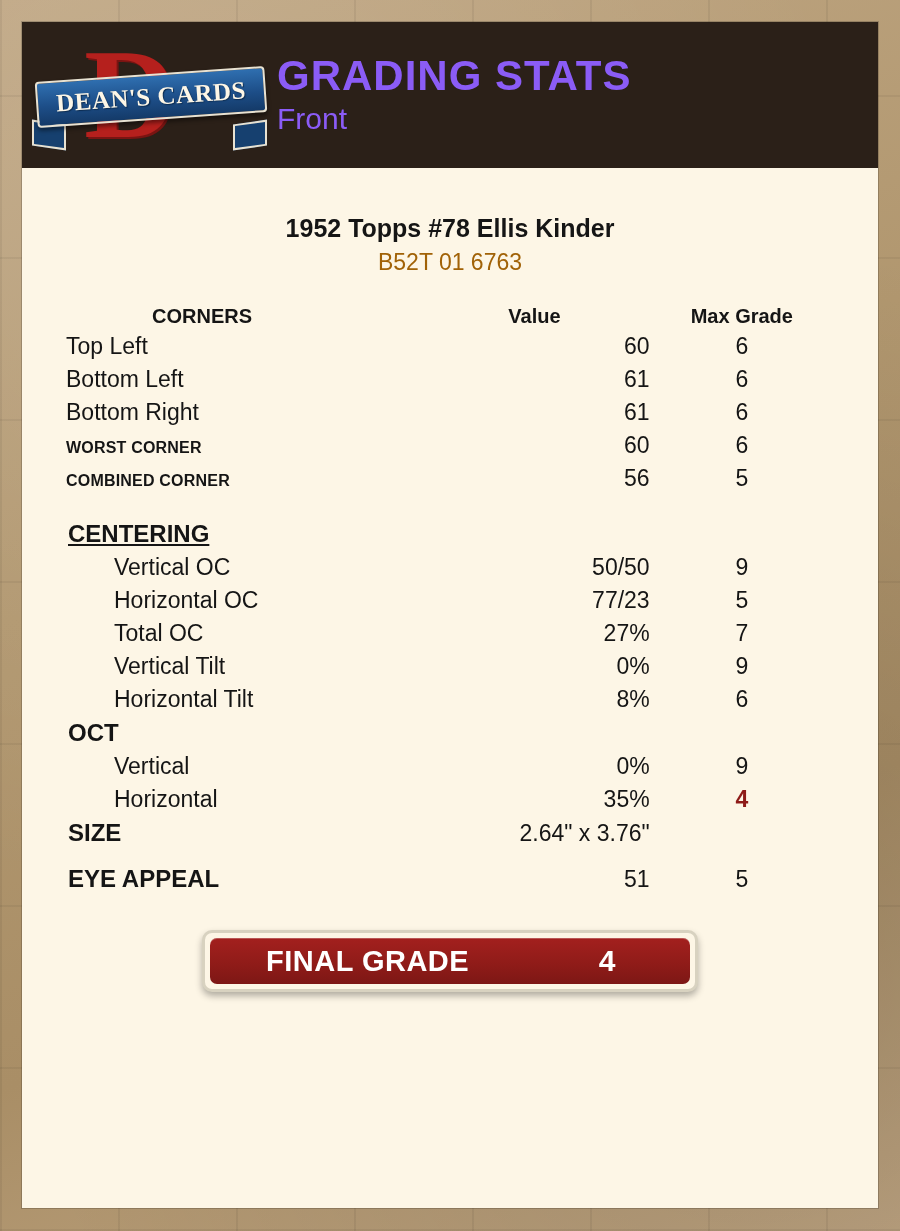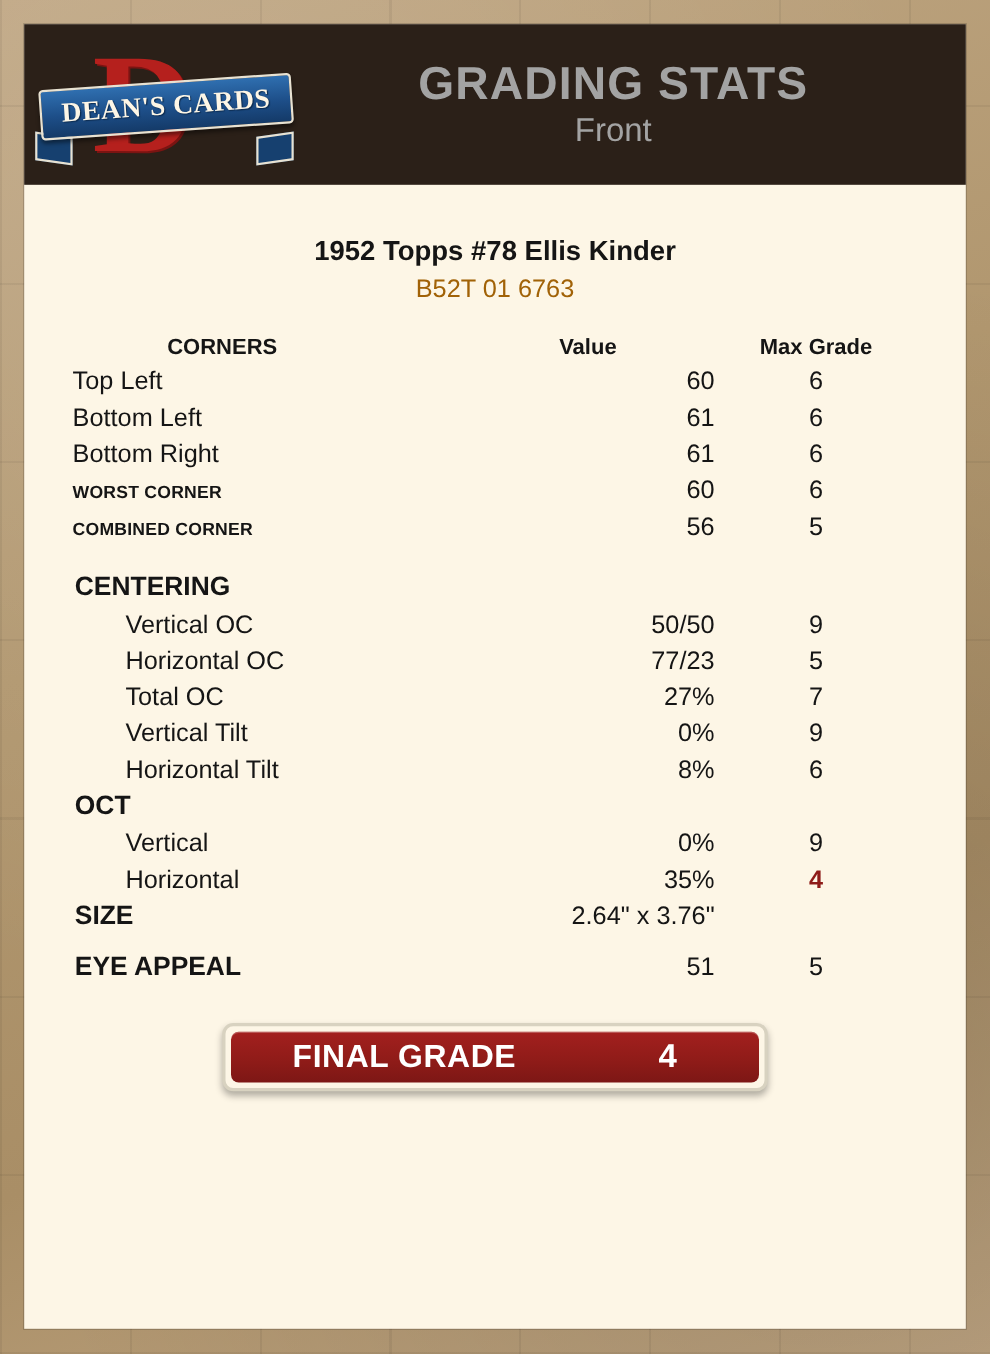--- a/index.html
+++ b/index.html
@@ -99,22 +99,22 @@
     height: 26px;
     background: #16406f;
     border: 2px solid #e8e2d2;
     transform: skewY(8deg);
   }
   .logo .ribbon-tail-l { left: 10px; }
   .logo .ribbon-tail-r { right: 10px; transform: skewY(-8deg); }
 
   .header-titles {
     flex: 1;
-    text-align: center;
-    color: #a3a3a3;
+    text-align: left;
+    color: #8b5cf6;
     padding-right: 40px;
   }
   .header-titles .main {
     font-size: 42px;
     font-weight: bold;
     letter-spacing: 1px;
     line-height: 1.05;
   }
   .header-titles .sub {
     font-size: 30px;
@@ -251,21 +251,21 @@
           <td class="section">COMBINED CORNER</td>
           <td class="value">56</td>
           <td class="grade">5</td>
         </tr>
 
         <tr class="spacer">
             <td colspan="3"></td>
           </tr>
 
         <tr>
-          <td class="section-head" style="padding-left:2px;">CENTERING</td>
+          <td class="section-head" style="padding-left:2px;text-decoration:underline;">CENTERING</td>
           <td class="value"></td>
           <td class="grade"></td>
         </tr>
         <tr>
           <td class="label" style="padding-left:48px;">Vertical OC</td>
           <td class="value">50/50</td>
           <td class="grade">9</td>
         </tr>
         <tr>
           <td class="label" style="padding-left:48px;">Horizontal OC</td>

